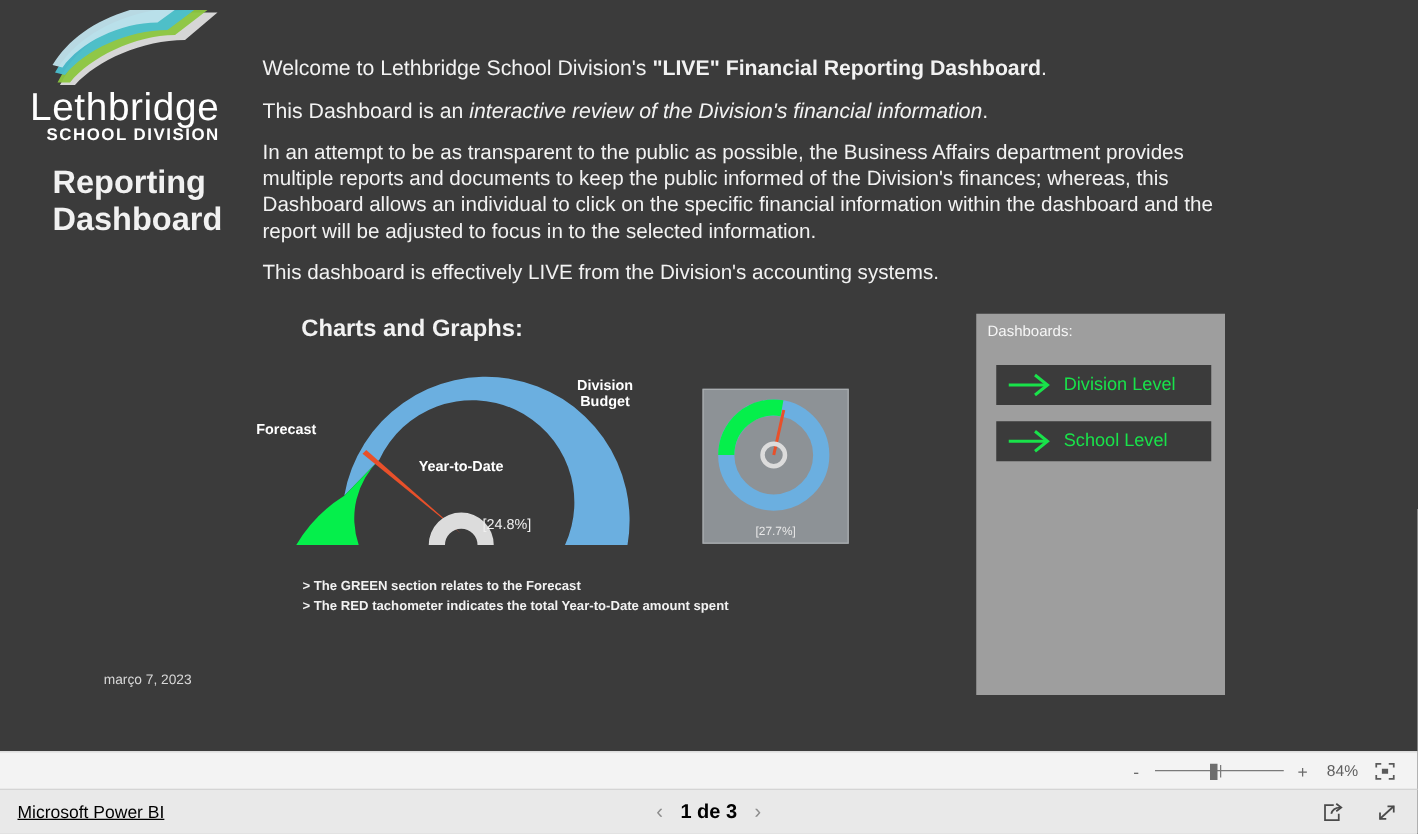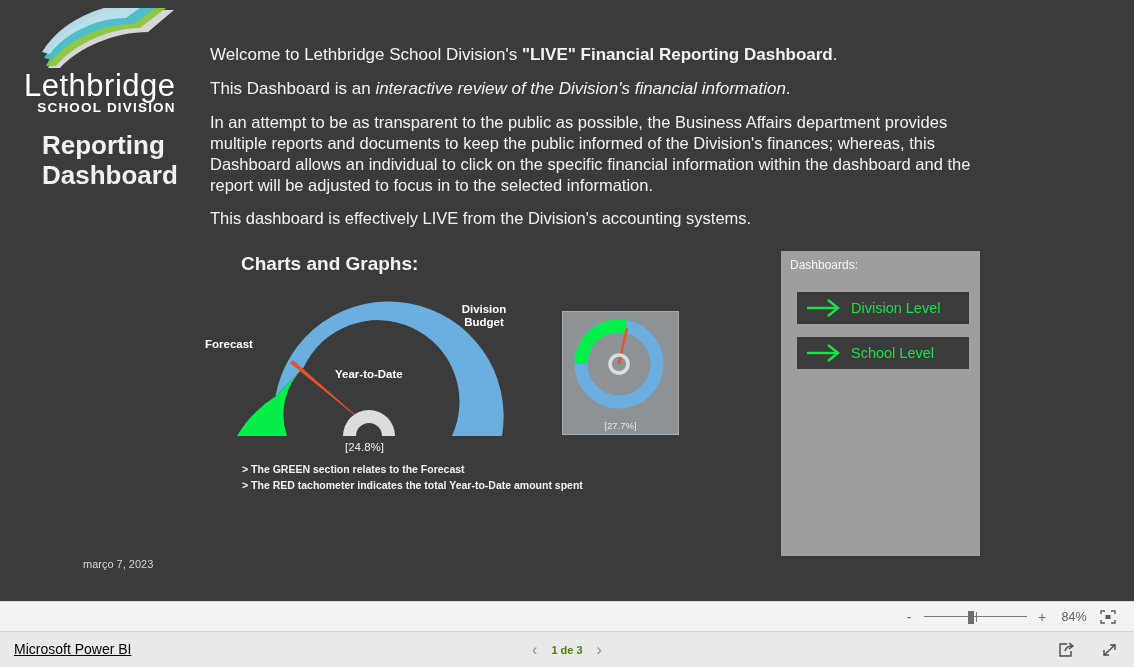--- a/index.html
+++ b/index.html
@@ -26,21 +26,21 @@
   }
   .logo-sub{
     position:absolute;left:24px;top:100px;width:165px;text-align:center;
     color:#ffffff;font-size:13.5px;font-weight:bold;letter-spacing:1.2px;
   }
   .rep-title{
     position:absolute;left:42px;top:130px;width:170px;
     color:#f1f1f1;font-size:26px;font-weight:bold;line-height:1.17;
   }
   .date-stamp{
-    position:absolute;left:83px;top:558px;color:#d8d8d8;font-size:11px;
+    position:absolute;left:83px;top:538px;color:#d8d8d8;font-size:11px;
   }
 
   
   .intro{position:absolute;left:210px;top:44px;width:770px;color:#f2f2f2;}
   .intro p{margin:0 0 12px 0;font-size:16.5px;line-height:1.28;}
   .intro p.lead{font-size:17px;}
   .intro b{font-weight:bold;}
   .intro i{font-style:italic;}
 
   
@@ -49,21 +49,21 @@
     color:#f2f2f2;font-size:19px;font-weight:bold;
   }
 
   
   .gauge-main{position:absolute;left:195px;top:295px;width:345px;height:150px;}
   .gauge-label{position:absolute;color:#ffffff;font-size:11.5px;font-weight:bold;line-height:1.12;}
   .lbl-forecast{left:10px;top:43px;}
   .lbl-remaining{left:254px;top:8px;text-align:center;width:70px;}
   .lbl-ytd{left:140px;top:73px;}
   .gauge-value{
-    position:absolute;left:150px;top:146px;width:80px;text-align:left;
+    position:absolute;left:150px;top:119px;width:80px;text-align:right;
     color:#efefef;font-size:11.5px;
   }
 
   
   .mini-card{
     position:absolute;left:562px;top:311px;width:115px;height:122px;
     background:#8d9296;border:1px solid #a9adb0;
   }
   .mini-value{
     position:absolute;left:0;bottom:3px;width:115px;text-align:center;
@@ -118,21 +118,21 @@
   }
   .pbi-link{
     position:absolute;left:14px;top:9px;color:#000000;font-size:14px;
     text-decoration:underline;cursor:pointer;
   }
   .pager{
     position:absolute;left:0;top:0;width:1134px;height:36px;
     display:flex;align-items:center;justify-content:center;gap:14px;
   }
   .pg-arrow{color:#8d8d8d;font-size:16px;cursor:pointer;}
-  .pg-label{color:#4d7c0f;font-size:11px;font-weight:bold;}
+  .pg-label{color:#000000;font-size:16px;font-weight:bold;}
   .foot-icons{position:absolute;right:16px;top:0;height:36px;display:flex;align-items:center;gap:26px;}
   .foot-icons .ic{cursor:pointer;color:#4a4a4a;display:flex;align-items:center;}
 </style>
 </head>
 <body>
 
 <div class="app">
 
   <div class="report">
 

